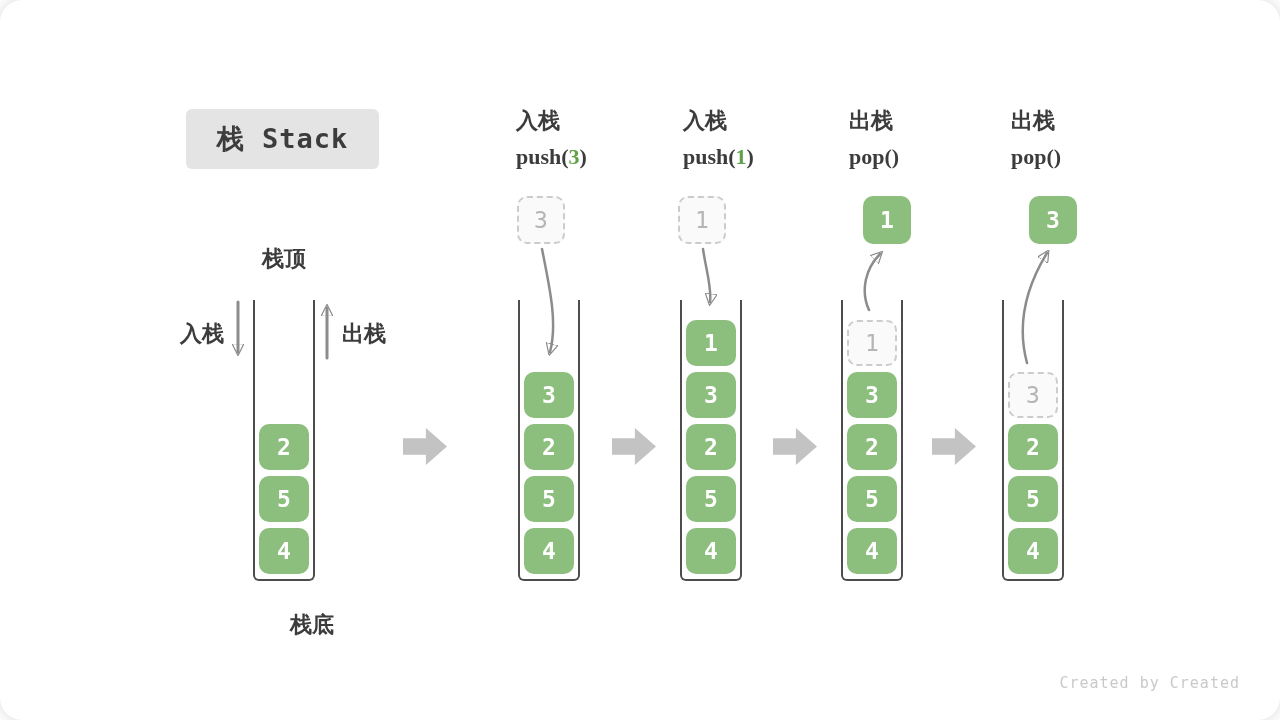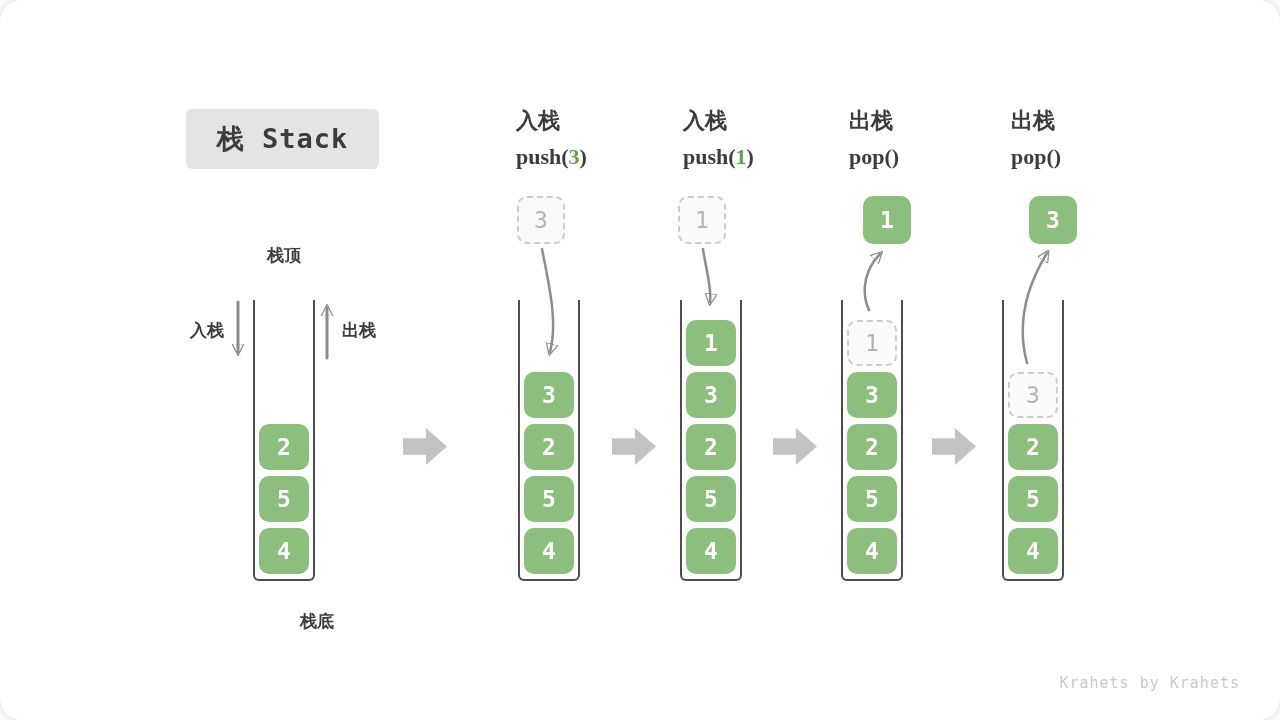--- a/index.html
+++ b/index.html
@@ -22,21 +22,21 @@
     font-family:var(--sans);
   }
   .title-box{
     position:absolute;left:186px;top:109px;width:193px;height:60px;
     background:var(--title-bg);border-radius:6px;
     display:flex;align-items:center;justify-content:center;
     font-family:var(--mono);font-size:27px;font-weight:600;color:var(--text-dark);
     letter-spacing:1px;
   }
   .cjk-label{
-    position:absolute;font-size:17px;font-weight:700;color:var(--text-dark);
+    position:absolute;font-size:22px;font-weight:700;color:var(--text-dark);
     font-family:Liberation Mono, monospace;white-space:nowrap;
   }
   .lbl-stack-top{left:234px;top:244px;width:100px;text-align:center;}
   .lbl-stack-bottom{left:234px;top:610px;width:100px;text-align:right;}
   .lbl-push{left:168px;top:319px;width:56px;text-align:right;}
   .lbl-pop{left:342px;top:319px;width:56px;text-align:left;}
   .op-header{position:absolute;top:103px;line-height:36px;font-size:22px;white-space:nowrap;}
   .op-header .l1{display:block;font-weight:700;color:var(--text-dark);font-family:var(--sans);}
   .op-header .l2{display:block;font-family:Liberation Serif, serif;color:var(--text-dark);font-weight:600;}
   .op-header .arg{color:var(--code-arg-green);font-weight:700;}
@@ -142,14 +142,14 @@
       </marker>
     </defs>
     <path d="M238,302 L238,352" stroke-width="3" marker-end="url(#ah)"></path>
     <path d="M327,358 L327,308" stroke-width="3" marker-end="url(#ah)"></path>
     <path d="M542,249 C549,285 558,322 550,352" stroke-width="2.5" marker-end="url(#ah)"></path>
     <path d="M703,249 C706,270 712,288 710,302" stroke-width="2.5" marker-end="url(#ah)"></path>
     <path d="M869,310 C860,290 866,268 880,254" stroke-width="2.5" marker-end="url(#ah)"></path>
     <path d="M1027,363 C1016,322 1028,284 1047,253" stroke-width="2.5" marker-end="url(#ah)"></path>
   </svg>
 
-  <div class="footer">Krahets by Krahets</div>
+  <div class="footer">Created by Created</div>
 </div>
 
 </body></html>

